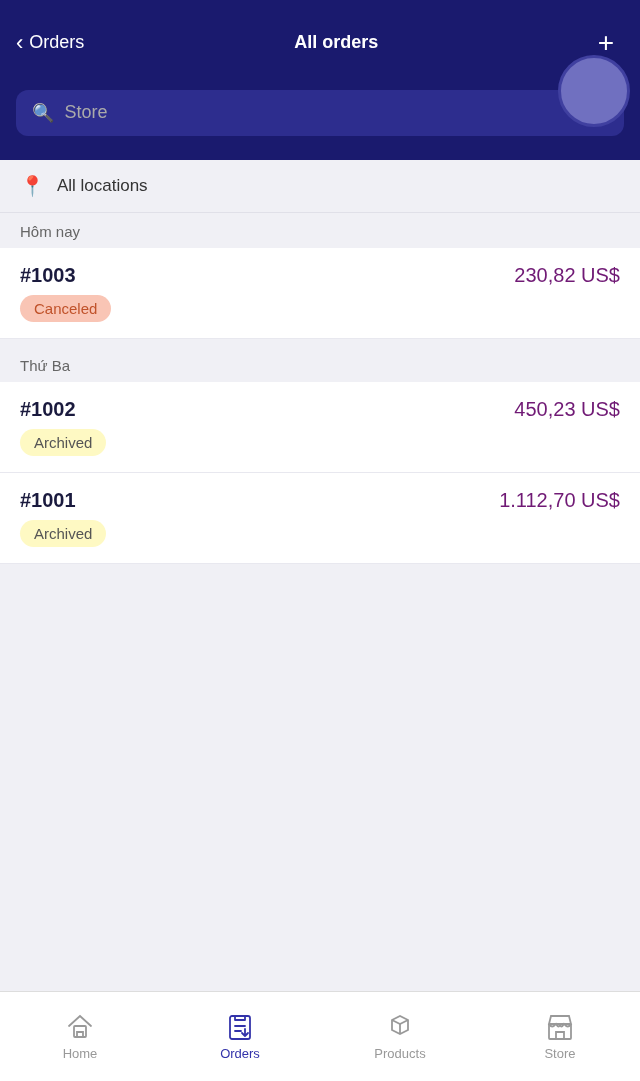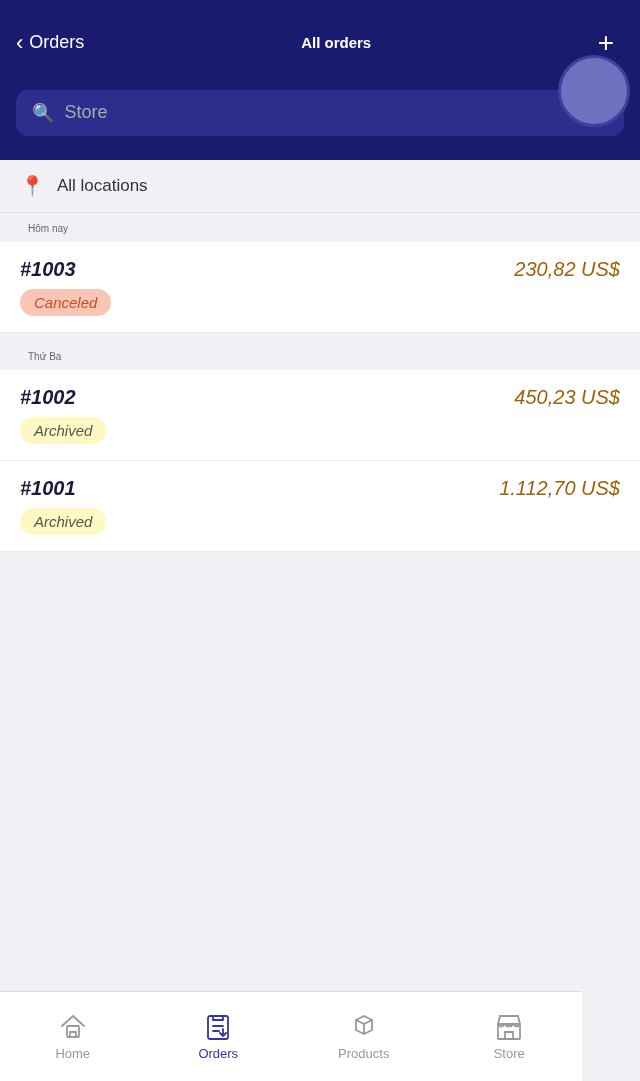--- a/index.html
+++ b/index.html
@@ -36,21 +36,21 @@
       font-size: 18px;
       cursor: pointer;
       gap: 6px;
     }
     .back-chevron {
       font-size: 22px;
       font-weight: 300;
     }
     .header-title {
       color: white;
-      font-size: 15px;
+      font-size: 18px;
       font-weight: 700;
     }
     .add-btn {
       color: white;
       font-size: 28px;
       font-weight: 300;
       cursor: pointer;
       width: 36px;
       height: 36px;
       display: flex;
@@ -104,48 +104,47 @@
       color: #555;
     }
     .location-text {
       font-size: 17px;
       color: #333;
     }
 
     
     .section-header {
       background: #f0f0f5;
-      padding: 10px 28px 8px;
-      font-size: 10px;
+      padding: 10px 20px 8px;
+      font-size: 15px;
       color: #666;
       font-weight: 400;
     }
 
     
     .order-row {
       background: white;
       padding: 16px 20px;
       border-bottom: 1px solid #e8e8ef;
       cursor: pointer;
-      font-style: italic;
     }
     .order-row-top {
       display: flex;
       justify-content: space-between;
       align-items: center;
       margin-bottom: 8px;
     }
     .order-number {
       font-size: 20px;
       font-weight: 700;
       color: #1a1a3e;
     }
     .order-amount {
       font-size: 20px;
-      color: #a16207;
+      color: #701a75;
       font-weight: 400;
     }
     .status-badge {
       display: inline-block;
       padding: 5px 14px;
       border-radius: 20px;
       font-size: 15px;
       font-weight: 500;
     }
     .status-canceled {
@@ -168,21 +167,21 @@
       background: #f0f0f5;
       flex: 1;
       min-height: 160px;
     }
 
     
     .bottom-nav {
       position: fixed;
       bottom: 0;
       left: 0;
-      width: 582px;
+      width: 640px;
       background: white;
       border-top: 1px solid #ddd;
       display: flex;
       height: 90px;
       align-items: stretch;
     }
     .nav-item {
       flex: 1;
       display: flex;
       flex-direction: column;

